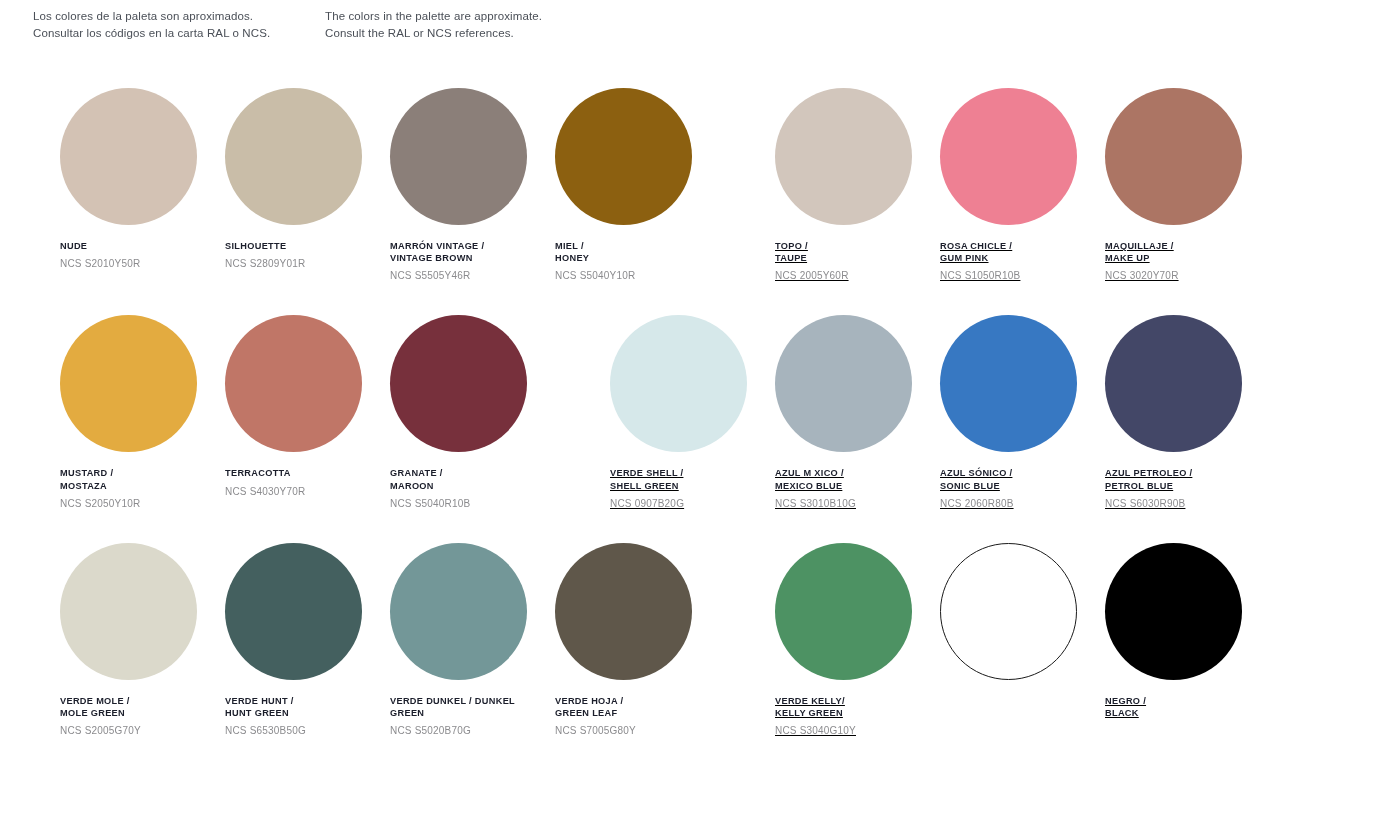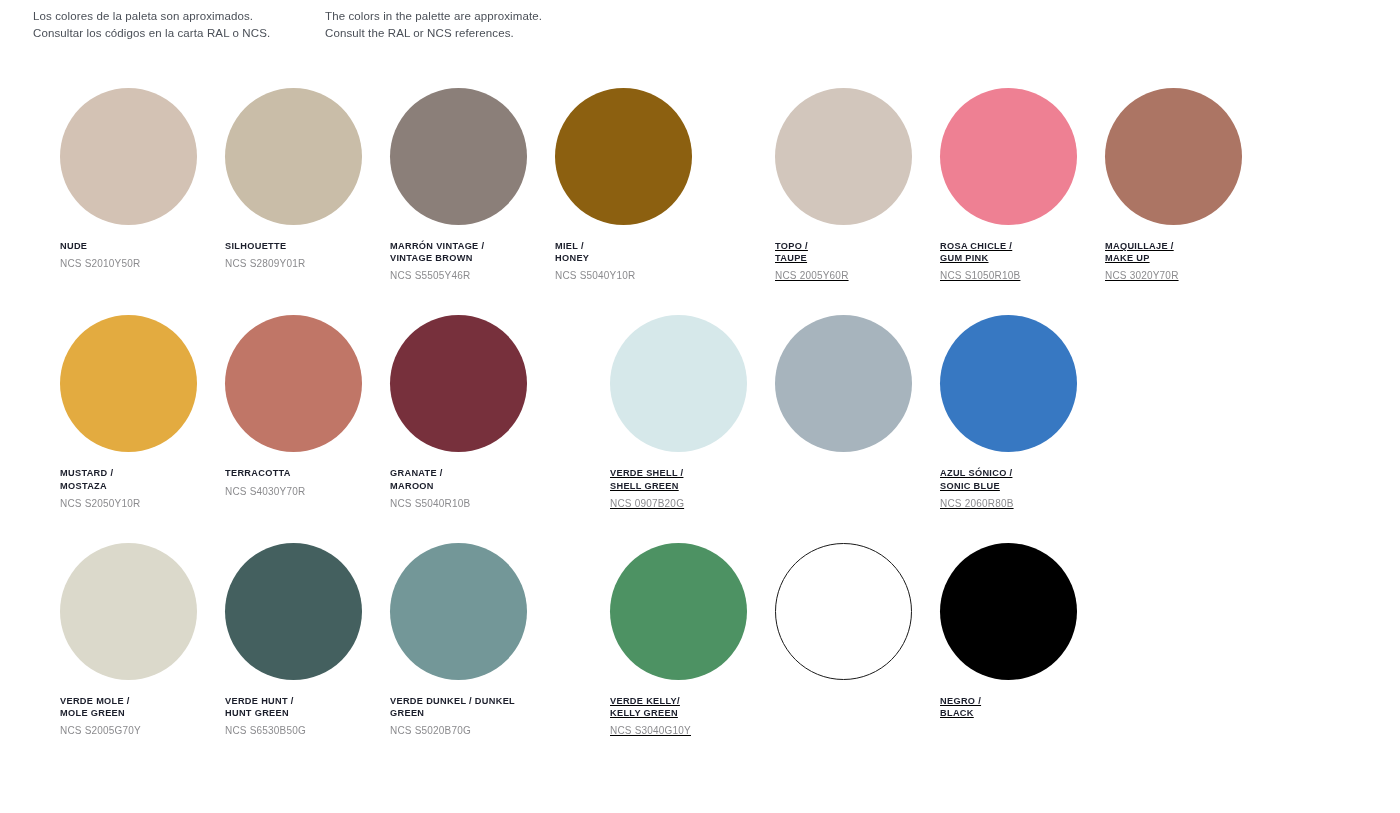--- a/index.html
+++ b/index.html
@@ -206,29 +206,42 @@
         <div class="swatch">
           <div class="disc" style="background: rgb(214, 232, 234);"></div>
           <div class="labels">
             <div class="sw-name">VERDE SHELL /
 SHELL GREEN</div>
             <div class="sw-code">NCS 0907B20G</div>
           </div>
         </div>
         <div class="swatch">
           <div class="disc" style="background: rgb(167, 180, 189);"></div>
+          <div class="labels">
+            <div class="sw-name">AZUL M XICO /
+MEXICO BLUE</div>
+            <div class="sw-code">NCS S3010B10G</div>
+          </div>
         </div>
         <div class="swatch">
           <div class="disc" style="background: rgb(55, 120, 194);"></div>
           <div class="labels">
             <div class="sw-name">AZUL SÓNICO /
 SONIC BLUE</div>
             <div class="sw-code">NCS 2060R80B</div>
           </div>
         </div>
+        <div class="swatch">
+          <div class="disc" style="background: rgb(67, 71, 103);"></div>
+          <div class="labels">
+            <div class="sw-name">AZUL PETROLEO /
+PETROL BLUE</div>
+            <div class="sw-code">NCS S6030R90B</div>
+          </div>
+        </div>
       </div>
     </div>
 
     <div class="palette-row">
       <div class="group group-left">
         <div class="swatch">
           <div class="disc" style="background: rgb(219, 217, 203);"></div>
           <div class="labels">
             <div class="sw-name">VERDE MOLE /
 MOLE GREEN</div>
@@ -244,20 +257,28 @@
           </div>
         </div>
         <div class="swatch">
           <div class="disc" style="background: rgb(115, 151, 152);"></div>
           <div class="labels">
             <div class="sw-name">VERDE DUNKEL / DUNKEL
 GREEN</div>
             <div class="sw-code">NCS S5020B70G</div>
           </div>
         </div>
+        <div class="swatch">
+          <div class="disc" style="background: rgb(95, 87, 74);"></div>
+          <div class="labels">
+            <div class="sw-name">VERDE HOJA /
+GREEN LEAF</div>
+            <div class="sw-code">NCS S7005G80Y</div>
+          </div>
+        </div>
       </div>
       <div class="group group-right">
         <div class="swatch">
           <div class="disc" style="background: rgb(77, 146, 99);"></div>
           <div class="labels">
             <div class="sw-name">VERDE KELLY/
 KELLY GREEN</div>
             <div class="sw-code">NCS S3040G10Y</div>
           </div>
         </div>

